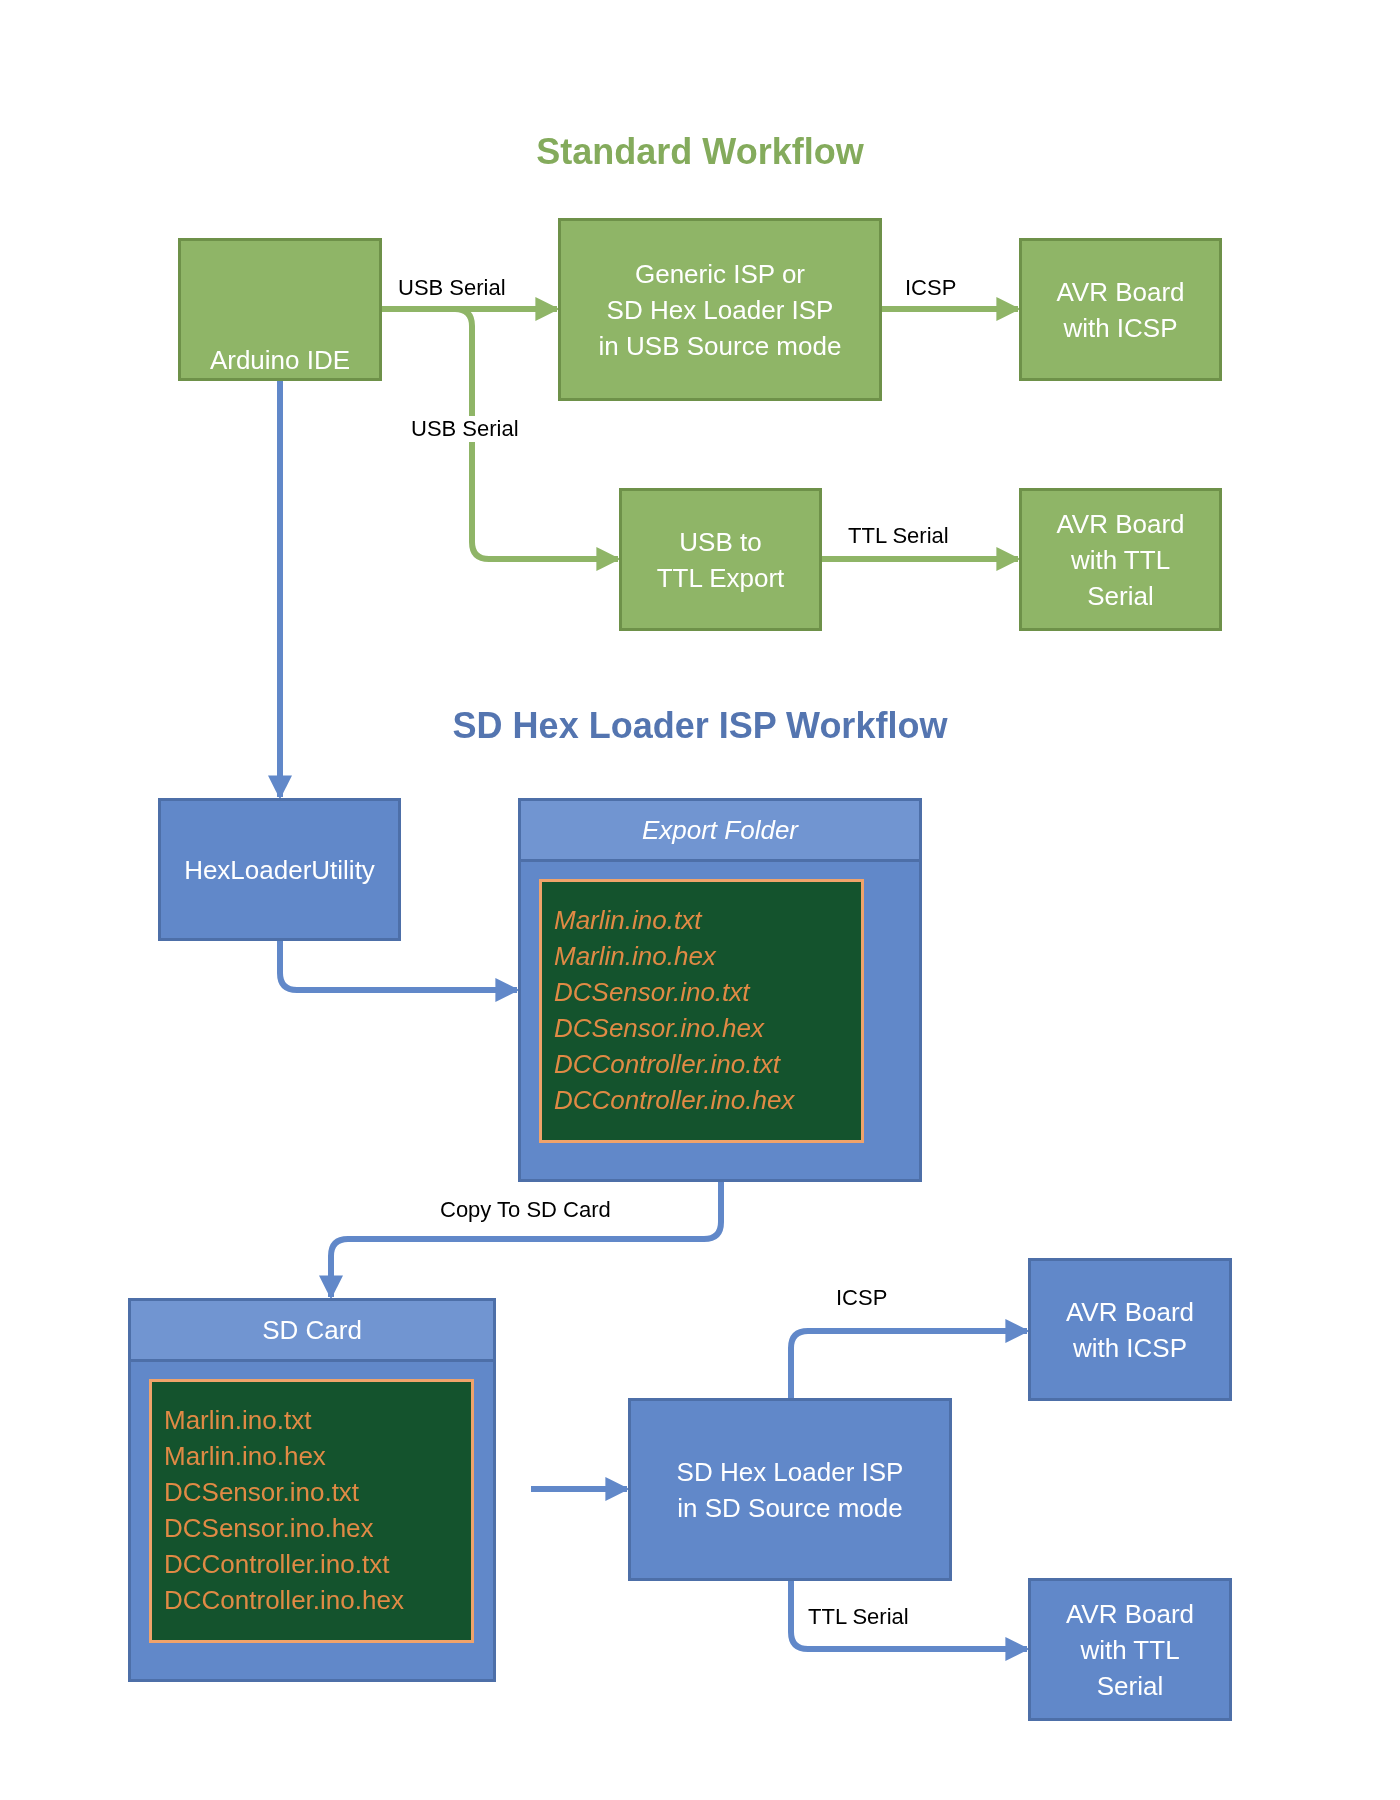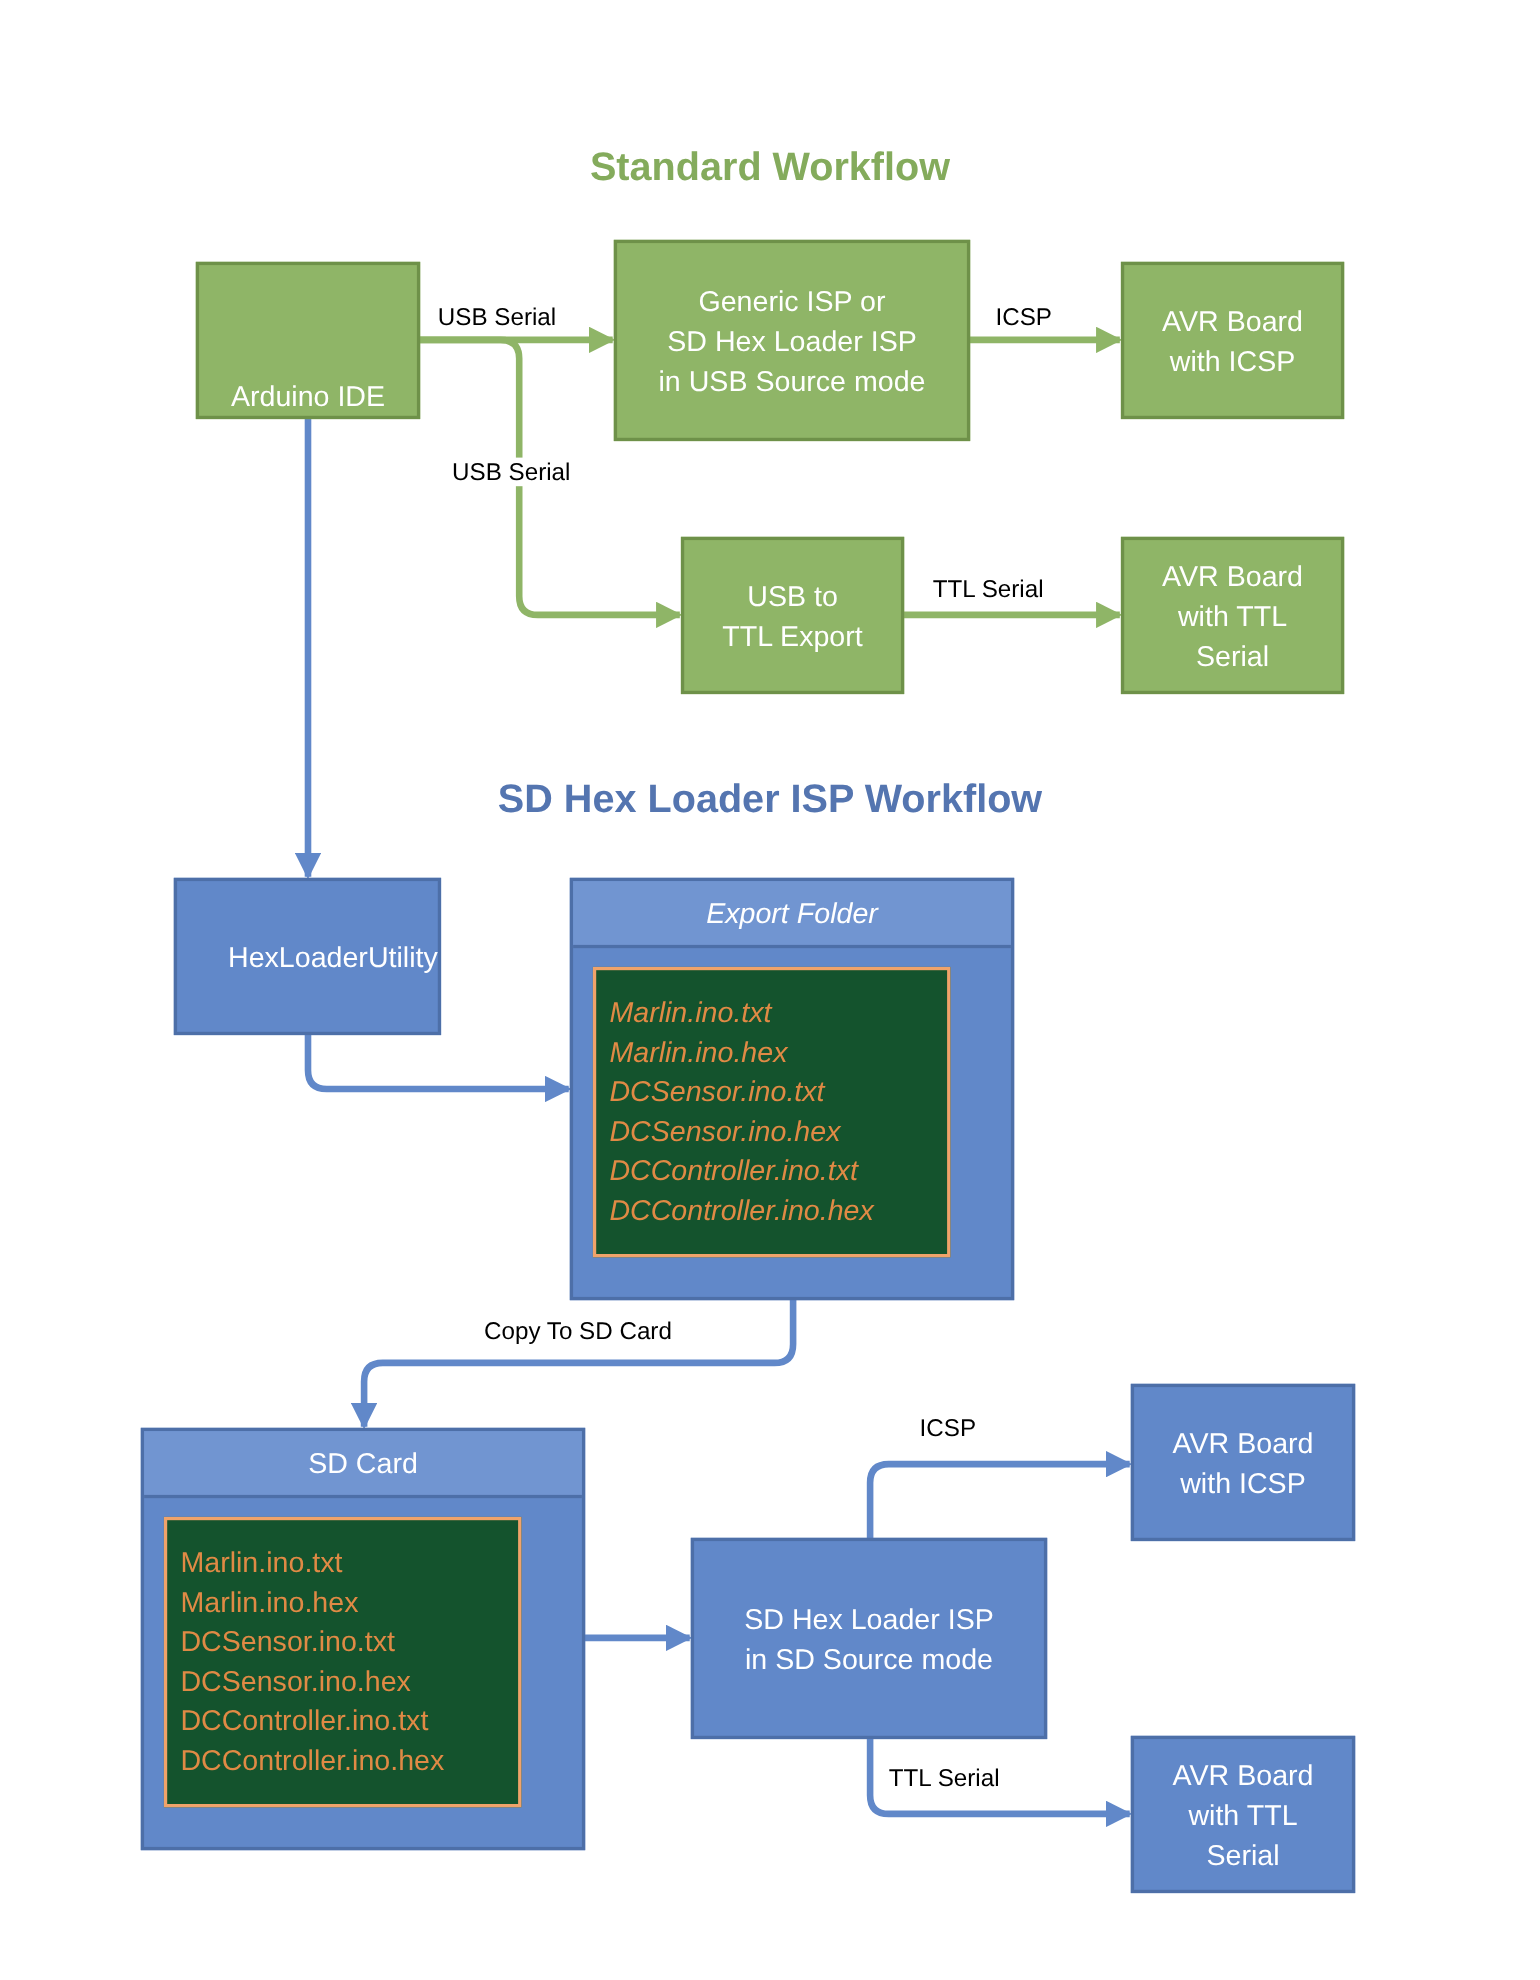--- a/index.html
+++ b/index.html
@@ -77,37 +77,37 @@
   <span class="label">AVR Board
 with TTL
 Serial</span>
 </div>
 
 <div class="edge-label" style="left:396px;top:275px;">USB Serial</div>
 <div class="edge-label" style="left:409px;top:416px;">USB Serial</div>
 <div class="edge-label" style="left:903px;top:275px;">ICSP</div>
 <div class="edge-label" style="left:846px;top:523px;">TTL Serial</div>
 
-<div class="box blue" style="left:158px;top:798px;width:243px;height:143px;justify-content:flex-end;">
+<div class="box blue" style="left:158px;top:798px;width:243px;height:143px;">
   <span class="label">HexLoaderUtility</span>
 </div>
 
 <div class="container" style="left:518px;top:798px;width:404px;height:384px;font-style:italic;">
   <div class="hdr">Export Folder</div>
   <div class="files" style="left:18px;top:78px;width:325px;height:264px;">
     <div class="file">Marlin.ino.txt</div>
     <div class="file">Marlin.ino.hex</div>
     <div class="file">DCSensor.ino.txt</div>
     <div class="file">DCSensor.ino.hex</div>
     <div class="file">DCController.ino.txt</div>
     <div class="file">DCController.ino.hex</div>
   </div>
 </div>
 
-<div class="container" style="left:128px;top:1298px;width:404px;height:384px;">
+<div class="container" style="left:128px;top:1298px;width:368px;height:384px;">
   <div class="hdr">SD Card</div>
   <div class="files" style="left:18px;top:78px;width:325px;height:264px;">
     <div class="file">Marlin.ino.txt</div>
     <div class="file">Marlin.ino.hex</div>
     <div class="file">DCSensor.ino.txt</div>
     <div class="file">DCSensor.ino.hex</div>
     <div class="file">DCController.ino.txt</div>
     <div class="file">DCController.ino.hex</div>
   </div>
 </div>

